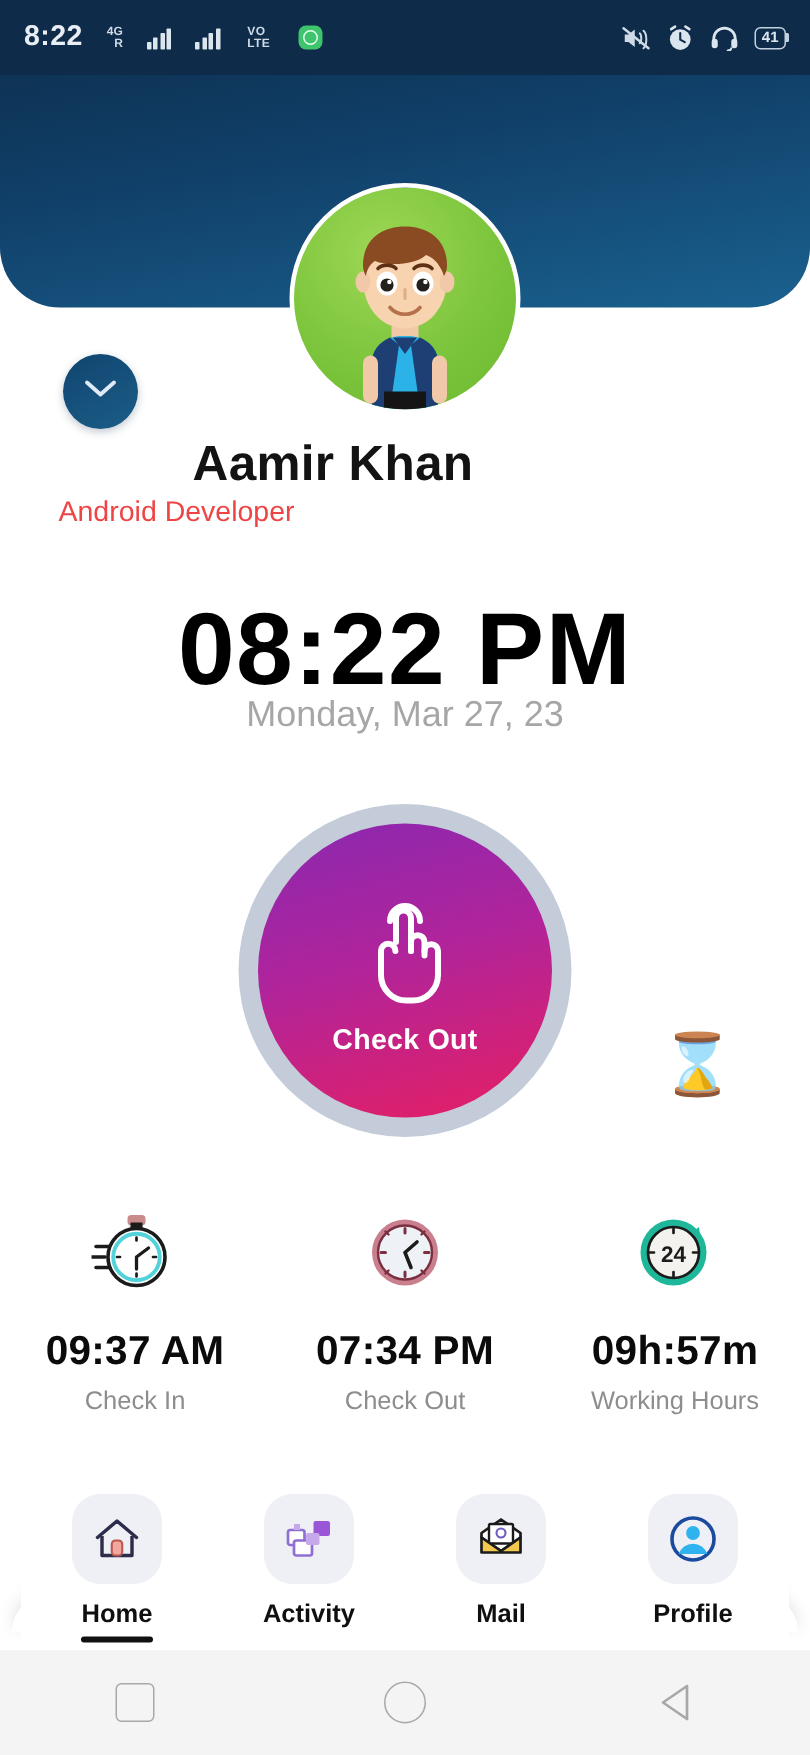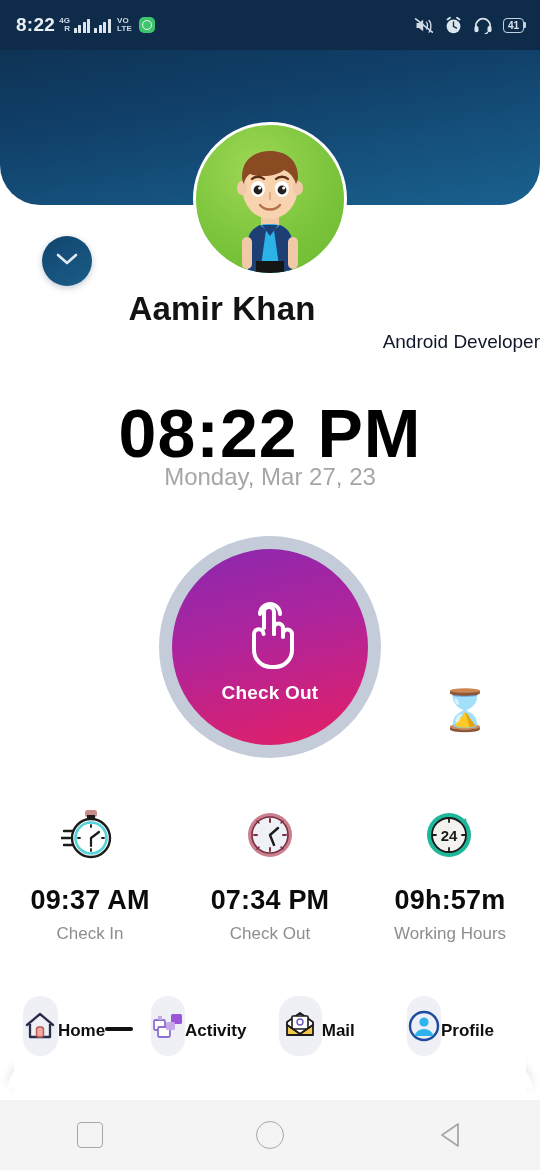--- a/index.html
+++ b/index.html
@@ -11,21 +11,21 @@
     position:relative;
   }
 
   
   .statusbar{
     position:absolute; top:0; left:0; width:540px; height:50px;
     background:#0e2c49;
     display:flex; align-items:center; justify-content:space-between;
     padding:0 16px; z-index:30;
   }
-  .sb-left{ display:flex; align-items:center; gap:4px; }
+  .sb-left{ display:flex; align-items:center; gap:16px; }
   .sb-time{ color:#e9eef4; font-size:19px; font-weight:600; letter-spacing:.3px;}
   .sb-rtag{ display:flex; flex-direction:column; align-items:flex-end; line-height:1; }
   .sb-rtag .g{ font-size:8px; color:#cfdae6; font-weight:700; }
   .sb-rtag .r{ font-size:8px; color:#cfdae6; font-weight:700; }
   .bars{ display:flex; align-items:flex-end; gap:1.5px; height:15px; }
   .bars i{ width:3px; background:#dbe5ee; display:block; border-radius:.5px;}
   .bars i:nth-child(1){height:5px}
   .bars i:nth-child(2){height:8px}
   .bars i:nth-child(3){height:11px}
   .bars i:nth-child(4){height:14px}
@@ -97,22 +97,22 @@
     z-index:22; cursor:pointer;
     box-shadow:0 2px 6px rgba(10,40,70,.25);
   }
 
   
   .profile-name{
     position:absolute; top:290px; left:0; width:444px; text-align:center;
     font-size:33px; font-weight:700; color:#131313; letter-spacing:.2px;
   }
   .profile-role{
-    position:absolute; top:331px; left:0; width:540px; text-align:right;
-    font-size:19px; color:#0f172a; font-weight:400;
+    position:absolute; top:331px; left:0; width:540px; text-align:left;
+    font-size:19px; color:#ef4444; font-weight:400;padding-left:39px;
   }
 
   
   .big-time{
     position:absolute; top:394px; left:0; width:540px; text-align:center;
     font-size:68px; font-weight:700; color:#000000; letter-spacing:1px;
   }
   .big-date{
     position:absolute; top:463px; left:0; width:540px; text-align:center;
     font-size:24px; color:#a6a6a6; font-weight:400;
@@ -159,21 +159,21 @@
     box-shadow:0 -3px 10px rgba(120,130,145,.22);
     z-index:18;
   }
   .bottomnav{
     position:absolute; left:14px; bottom:70px; width:512px; height:118px;
     background:#ffffff; border-radius:30px 30px 0 0;
     display:flex; align-items:flex-start; justify-content:space-around;
     padding-top:14px;
     z-index:20;
   }
-  .navitem{ width:110px; display:flex; flex-direction:row; align-items:center; cursor:pointer;justify-content:center;}
+  .navitem{ width:110px; display:flex; flex-direction:column; align-items:center; cursor:pointer;justify-content:center;}
   .navbox{
     width:60px;height:60px;border-radius:19px;background:#eef0f6;
     display:flex;align-items:center;justify-content:center;
   }
   .navlabel{ margin-top:10px; font-size:17px; font-weight:700; color:#0f0f0f;}
   .navunder{ margin-top:5px; width:48px; height:4px; border-radius:3px; background:#111111;}
   .navunder.hidden{ visibility:hidden; }
 
   
   .androidnav{

